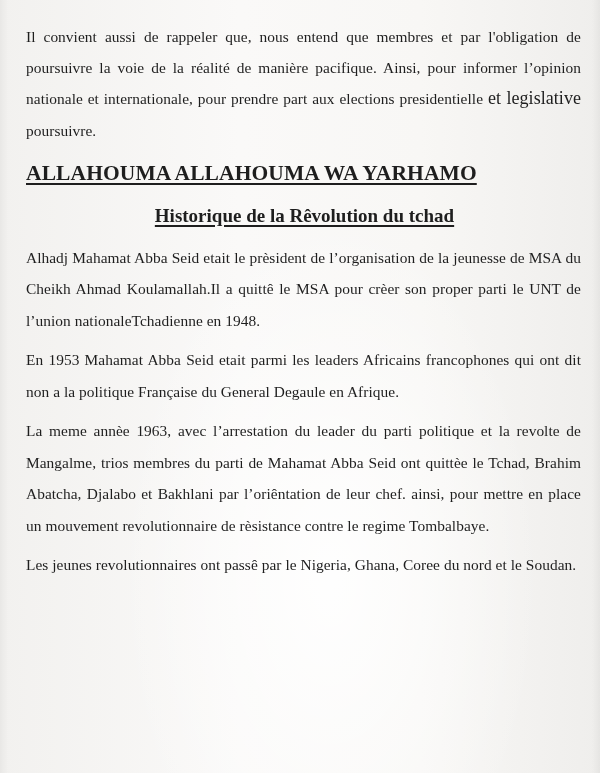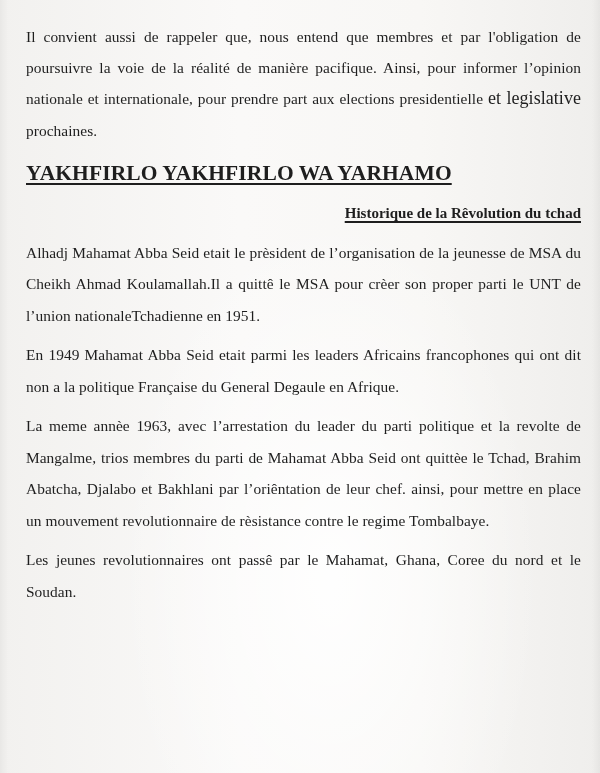--- a/index.html
+++ b/index.html
@@ -45,25 +45,25 @@
     text-decoration: underline;
     text-decoration-thickness: 2px;
     text-underline-offset: 3px;
     margin: 15px 0 0 0;
     letter-spacing: 0.1px;
     white-space: nowrap;
   }
   .heading-sub {
     font-family: "Liberation Serif", "DejaVu Serif", serif;
     font-weight: bold;
-    font-size: 15px;
+    font-size: 19px;
     text-decoration: underline;
     text-decoration-thickness: 2px;
     text-underline-offset: 3px;
-    text-align: right;
+    text-align: center;
     margin: 19px 0 0 0;
     padding-left: 2px;
     white-space: nowrap;
   }
   .body-block {
     margin-top: 15px;
   }
   .body-block .para {
     margin-bottom: 8px;
   }
@@ -78,26 +78,26 @@
   .scan-edge.right { right: 0; background: linear-gradient(270deg, rgba(0,0,0,0.04), rgba(0,0,0,0)); }
 </style>
 </head>
 <body>
 
 <div class="scan-edge left"></div>
 <div class="scan-edge right"></div>
 
 <div class="page">
 
-  <p class="para intro"><span>Il convient aussi de rappeler que, nous entend que membres et par l'obligation de poursuivre la voie de la réalité de manière pacifique. Ainsi, pour informer l’opinion nationale et internationale,  pour prendre part aux elections presidentielle </span><span class="tall">et legislative</span><span> prochaines.</span></p>
+  <p class="para intro"><span>Il convient aussi de rappeler que, nous entend que membres et par l'obligation de poursuivre la voie de la réalité de manière pacifique. Ainsi, pour informer l’opinion nationale et internationale,  pour prendre part aux elections presidentielle </span><span class="tall">et legislative</span><span> poursuivre.</span></p>
 
-  <h1 class="heading-main">YAKHFIRLO YAKHFIRLO WA YARHAMO</h1>
+  <h1 class="heading-main">ALLAHOUMA ALLAHOUMA WA YARHAMO</h1>
 
   <h2 class="heading-sub">Historique de la Rêvolution du tchad</h2>
 
   <div class="body-block">
-    <p class="para">Alhadj Mahamat Abba Seid etait le prèsident de l’organisation de la jeunesse de MSA du Cheikh Ahmad Koulamallah.Il a quittê le MSA pour crèer son proper parti le UNT de l’union nationaleTchadienne en 1951.</p>
-    <p class="para">En 1949 Mahamat Abba Seid etait parmi les leaders Africains francophones qui ont dit non a la politique Française du General Degaule en Afrique.</p>
+    <p class="para">Alhadj Mahamat Abba Seid etait le prèsident de l’organisation de la jeunesse de MSA du Cheikh Ahmad Koulamallah.Il a quittê le MSA pour crèer son proper parti le UNT de l’union nationaleTchadienne en 1948.</p>
+    <p class="para">En 1953 Mahamat Abba Seid etait parmi les leaders Africains francophones qui ont dit non a la politique Française du General Degaule en Afrique.</p>
     <p class="para">La meme annèe 1963, avec l’arrestation du leader du parti politique et la revolte de Mangalme, trios membres du parti de Mahamat Abba Seid ont quittèe le Tchad, Brahim Abatcha, Djalabo et Bakhlani par l’oriêntation de leur chef. ainsi, pour mettre en place un mouvement revolutionnaire de rèsistance contre le regime Tombalbaye.</p>
-    <p class="para">Les jeunes revolutionnaires ont passê par le Mahamat, Ghana, Coree du nord et le Soudan.</p>
+    <p class="para">Les jeunes revolutionnaires ont passê par le Nigeria, Ghana, Coree du nord et le Soudan.</p>
   </div>
 
 </div>
 
 </body></html>

